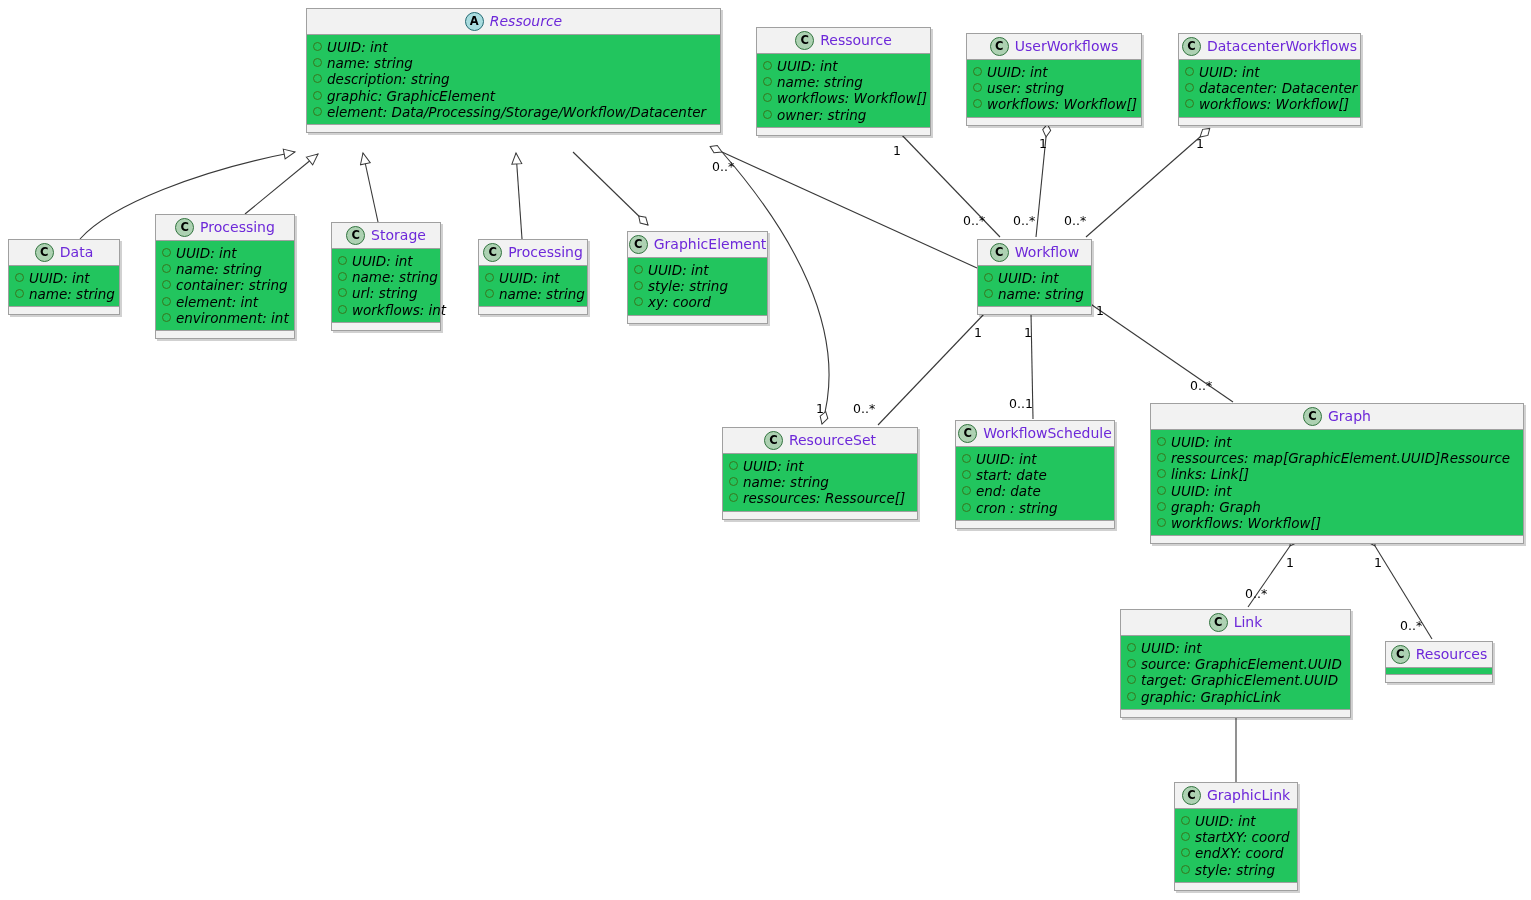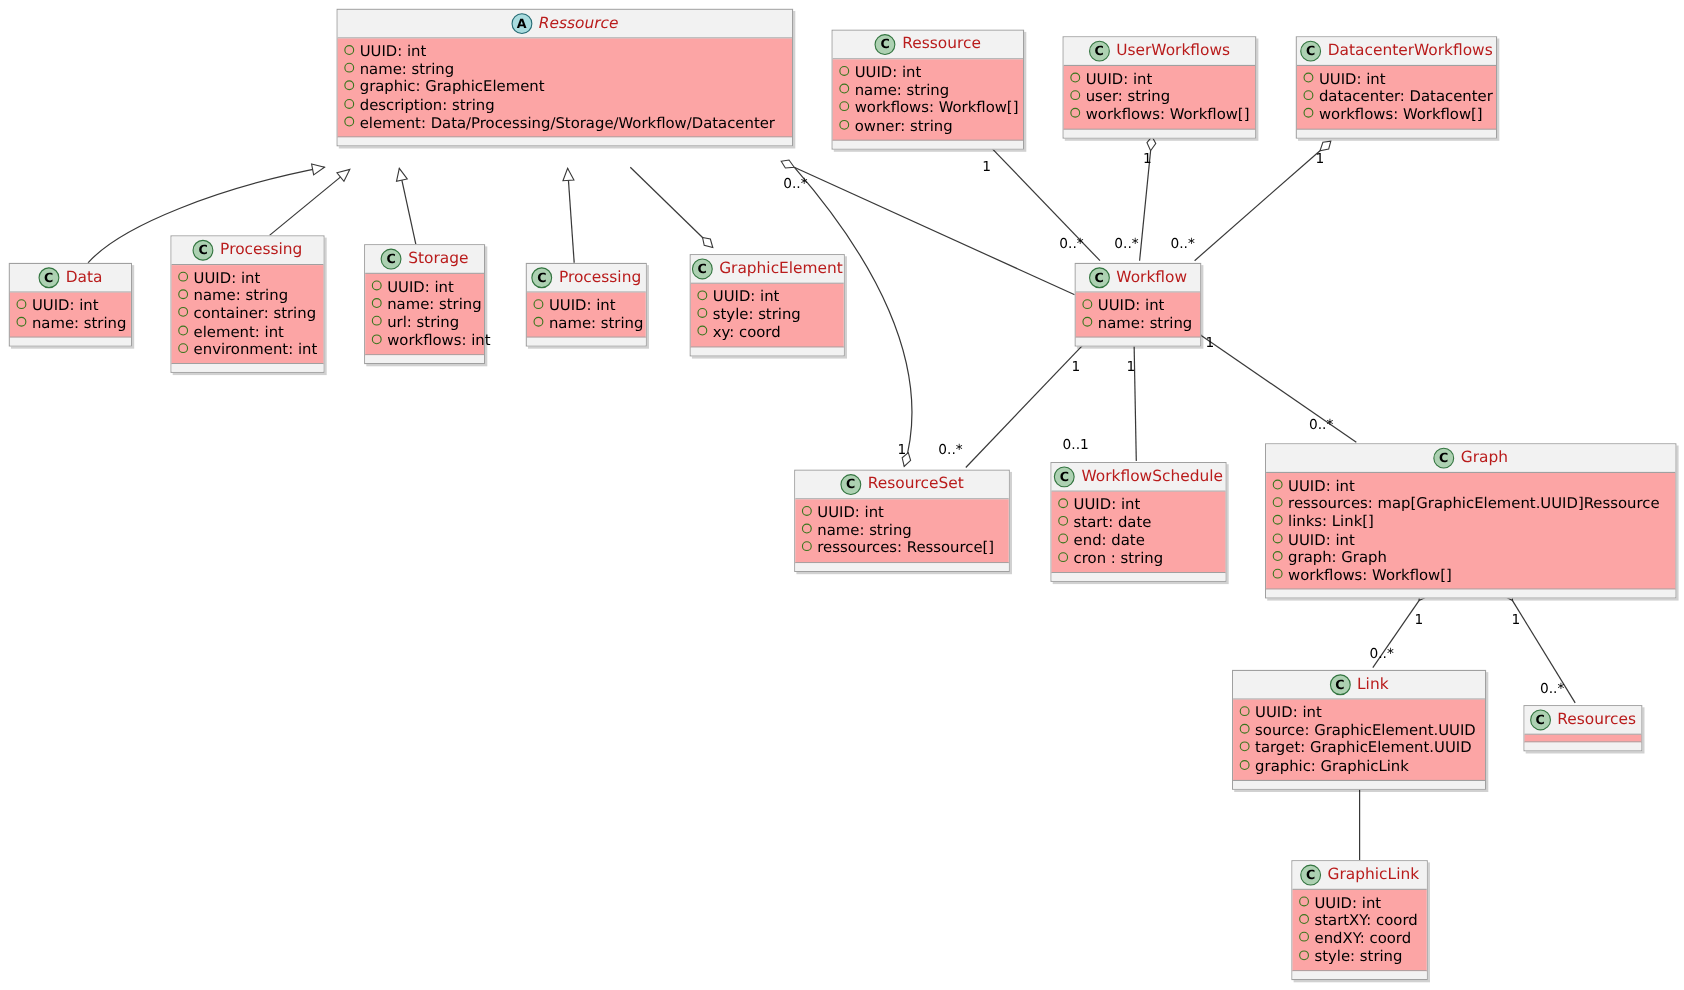--- a/index.html
+++ b/index.html
@@ -62,30 +62,31 @@
     line-height: 16px;
     text-align: center;
     font-family: "DejaVu Sans", sans-serif;
   }
   .stereo.abstract {
     background: #A9DCDF;
     border: 1px solid #246A73;
   }
   .cls-name {
     font-size: 14px;
-    color: #b91c1c;
+    color: #6d28d9;
   }
   .cls-name.italic {
     font-style: italic;
   }
   .uml-attrs {
     box-sizing: border-box;
     padding: 4px 6px 4px 6px;
     border-bottom: 1px solid #A0A0A0;
-    background: #fca5a5;
+    background: #22c55e;
+    font-style: italic;
   }
   .uml-attrs.empty {
     padding: 0;
     height: 7px;
   }
   .attr {
     white-space: nowrap;
     font-size: 13.5px;
     line-height: 16.2px;
     color: #000000;
@@ -178,25 +179,25 @@
           <div class="attr">
             <span class="vis"></span>
             <span>UUID: int</span>
           </div>
           <div class="attr">
             <span class="vis"></span>
             <span>name: string</span>
           </div>
           <div class="attr">
             <span class="vis"></span>
+            <span>description: string</span>
+          </div>
+          <div class="attr">
+            <span class="vis"></span>
             <span>graphic: GraphicElement</span>
-          </div>
-          <div class="attr">
-            <span class="vis"></span>
-            <span>description: string</span>
           </div>
           <div class="attr">
             <span class="vis"></span>
             <span>element: Data/Processing/Storage/Workflow/Datacenter</span>
           </div>
         </div>
         <div class="uml-ops"></div>
       </div>
       <div class="uml-class" style="left: 756px; top: 27px; width: 175px;">
         <div class="uml-header">
@@ -535,21 +536,21 @@
       <span class="mult" style="left: 1039px; top: 136px;">1</span>
       <span class="mult" style="left: 1196px; top: 136px;">1</span>
       <span class="mult" style="left: 963px; top: 213px;">0..*</span>
       <span class="mult" style="left: 1013px; top: 213px;">0..*</span>
       <span class="mult" style="left: 1064px; top: 213px;">0..*</span>
       <span class="mult" style="left: 974px; top: 325px;">1</span>
       <span class="mult" style="left: 1024px; top: 325px;">1</span>
       <span class="mult" style="left: 1096px; top: 303px;">1</span>
       <span class="mult" style="left: 816px; top: 401px;">1</span>
       <span class="mult" style="left: 853px; top: 401px;">0..*</span>
-      <span class="mult" style="left: 966px; top: 396px;">0..1</span>
+      <span class="mult" style="left: 1009px; top: 396px;">0..1</span>
       <span class="mult" style="left: 1190px; top: 378px;">0..*</span>
       <span class="mult" style="left: 1286px; top: 555px;">1</span>
       <span class="mult" style="left: 1245px; top: 586px;">0..*</span>
       <span class="mult" style="left: 1374px; top: 555px;">1</span>
       <span class="mult" style="left: 1400px; top: 618px;">0..*</span>
     </div>
 
 </div>
 
 </body></html>

